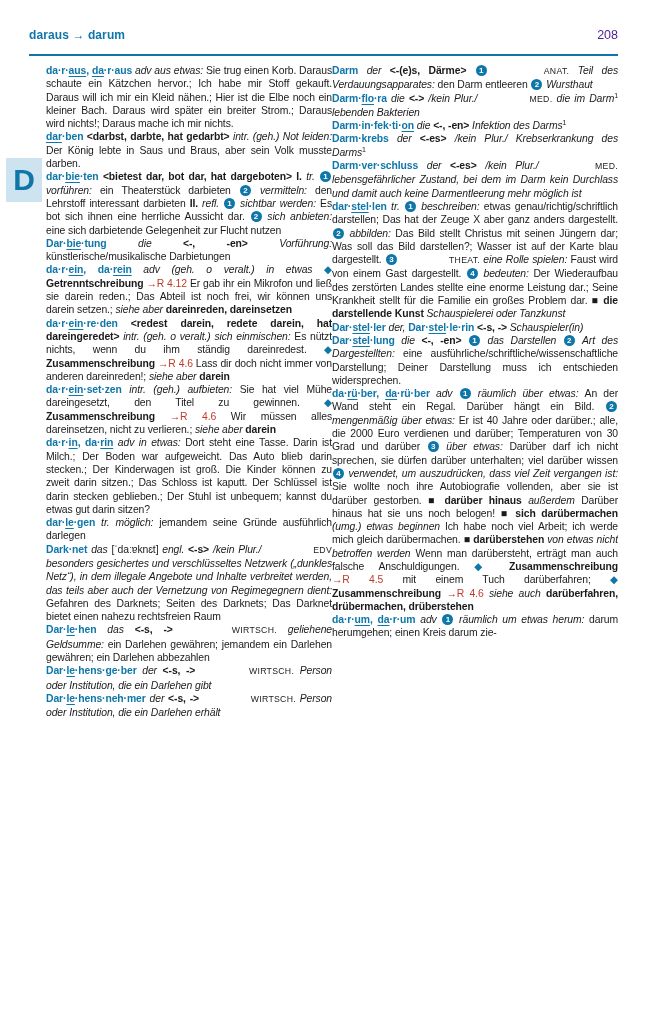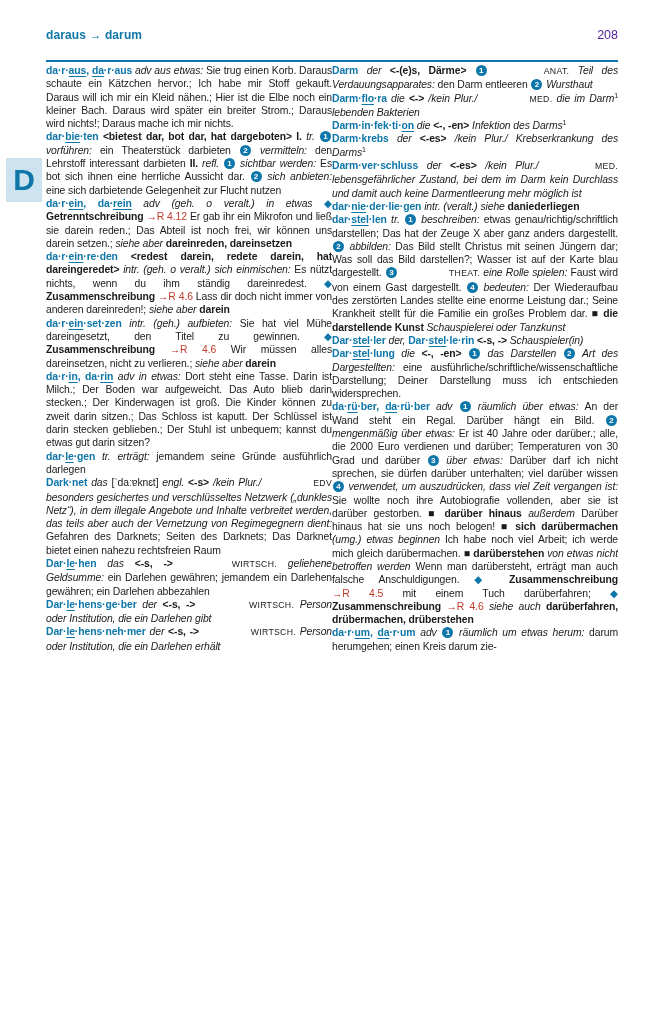--- a/index.html
+++ b/index.html
@@ -6,24 +6,24 @@
   html,body { width:658px; height:1020px; }
   body {
     background:#ffffff;
     font-family:"Liberation Sans", sans-serif;
     color:#1a1a1a;
     position:relative;
     overflow:hidden;
   }
   .page { position:absolute; inset:0; background:#fff; }
   .header {
-    position:absolute; left:46px; right:40px; top:28px;
+    position:absolute; left:29px; right:40px; top:28px;
     display:flex; justify-content:space-between; align-items:flex-start;
     border-bottom:2px solid var(--accent,#0e76a8);
-    padding-bottom:18px;
+    padding-bottom:12px;
   }
   .hdr-title { color:var(--accent,#0e76a8); font-weight:bold; font-size:12px; letter-spacing:0.1px; }
   .hdr-page { color:#4c1d95; font-size:12.5px; }
   .letter-tab {
     position:absolute; left:6px; top:158px; width:36px; height:44px;
     background:var(--tab-bg,#cde3ef); color:var(--accent,#0e76a8);
     font-weight:bold; font-size:30px;
     display:flex; align-items:center; justify-content:center;
   }
   .columns {
@@ -63,38 +63,39 @@
   <header class="header">
     <span class="hdr-title">daraus → darum</span>
     <span class="hdr-page">208</span>
   </header>
 
   <div class="letter-tab">D</div>
 
   <main class="columns">
     <div class="col" id="col-left">
         <p class="entry"><span class="run-hw">da·r·</span><span class="run-hwu">aus</span><span class="run-hw">, </span><span class="run-hwu">da</span><span class="run-hw">·r·aus</span><span class="run-i"> adv aus etwas: </span><span class="run-r">Sie trug einen Korb. Daraus schaute ein Kätzchen hervor.; Ich habe mir Stoff gekauft. Daraus will ich mir ein Kleid nähen.; Hier ist die Elbe noch ein kleiner Bach. Daraus wird später ein breiter Strom.; Daraus wird nichts!; Daraus mache ich mir nichts.</span></p>
+        <p class="entry"><span class="run-hwu">dar</span><span class="run-hw">·ben</span><span class="run-b"> &lt;darbst, darbte, hat gedarbt&gt; </span><span class="run-i">intr. (geh.) Not leiden: </span><span class="run-r">Der König lebte in Saus und Braus, aber sein Volk musste darben.</span></p>
         <p class="entry"><span class="run-hw">dar·</span><span class="run-hwu">bie</span><span class="run-hw">·ten</span><span class="run-b"> &lt;bietest dar, bot dar, hat dargeboten&gt; </span><span class="run-b">I.</span><span class="run-i"> tr. </span><span class="run-num">1</span><span class="run-i"> vorführen: </span><span class="run-r">ein Theaterstück darbieten </span><span class="run-num">2</span><span class="run-i"> vermitteln: </span><span class="run-r">den Lehrstoff interessant darbieten </span><span class="run-b">II.</span><span class="run-i"> refl. </span><span class="run-num">1</span><span class="run-i"> sichtbar werden: </span><span class="run-r">Es bot sich ihnen eine herrliche Aussicht dar. </span><span class="run-num">2</span><span class="run-i"> sich anbieten: </span><span class="run-r">eine sich darbietende Gelegenheit zur Flucht nutzen</span></p>
+        <p class="entry"><span class="run-hw">Dar·</span><span class="run-hwu">bie</span><span class="run-hw">·tung</span><span class="run-i"> die </span><span class="run-b">&lt;-, -en&gt; </span><span class="run-i">Vorführung: </span><span class="run-r">künstlerische/musikalische Darbietungen</span></p>
         <p class="entry"><span class="run-hw">da·r·</span><span class="run-hwu">ein</span><span class="run-hw">, da·</span><span class="run-hwu">rein</span><span class="run-i"> adv (geh. o veralt.) in etwas </span><span class="run-dia">◆ </span><span class="run-b">Getrenntschreibung </span><span class="run-ref">→R 4.12 </span><span class="run-r">Er gab ihr ein Mikrofon und ließ sie darein reden.; Das Abteil ist noch frei, wir können uns darein setzen.; </span><span class="run-i">siehe aber </span><span class="run-b">dareinreden, dareinsetzen</span></p>
         <p class="entry"><span class="run-hw">da·r·</span><span class="run-hwu">ein</span><span class="run-hw">·re·den</span><span class="run-b"> &lt;redest darein, redete darein, hat dareingeredet&gt; </span><span class="run-i">intr. (geh. o veralt.) sich einmischen: </span><span class="run-r">Es nützt nichts, wenn du ihm ständig dareinredest. </span><span class="run-dia">◆ </span><span class="run-b">Zusammenschreibung </span><span class="run-ref">→R 4.6 </span><span class="run-r">Lass dir doch nicht immer von anderen dareinreden!; </span><span class="run-i">siehe aber </span><span class="run-b">darein</span></p>
         <p class="entry"><span class="run-hw">da·r·</span><span class="run-hwu">ein</span><span class="run-hw">·set·zen</span><span class="run-i"> intr. (geh.) aufbieten: </span><span class="run-r">Sie hat viel Mühe dareingesetzt, den Titel zu gewinnen. </span><span class="run-dia">◆ </span><span class="run-b">Zusammenschreibung </span><span class="run-ref">→R 4.6 </span><span class="run-r">Wir müssen alles dareinsetzen, nicht zu verlieren.; </span><span class="run-i">siehe aber </span><span class="run-b">darein</span></p>
         <p class="entry"><span class="run-hw">da·r·</span><span class="run-hwu">in</span><span class="run-hw">, da·</span><span class="run-hwu">rin</span><span class="run-i"> adv in etwas: </span><span class="run-r">Dort steht eine Tasse. Darin ist Milch.; Der Boden war aufgeweicht. Das Auto blieb darin stecken.; Der Kinderwagen ist groß. Die Kinder können zu zweit darin sitzen.; Das Schloss ist kaputt. Der Schlüssel ist darin stecken geblieben.; Der Stuhl ist unbequem; kannst du etwas gut darin sitzen?</span></p>
-        <p class="entry"><span class="run-hw">dar·</span><span class="run-hwu">le</span><span class="run-hw">·gen</span><span class="run-i"> tr. erträgt: </span><span class="run-r">jemandem seine Gründe ausführlich darlegen</span></p>
+        <p class="entry"><span class="run-hw">dar·</span><span class="run-hwu">le</span><span class="run-hw">·gen</span><span class="run-i"> tr. möglich: </span><span class="run-r">jemandem seine Gründe ausführlich darlegen</span></p>
         <p class="entry"><span class="run-hw">Dark·net</span><span class="run-i"> das </span><span class="run-r">[ˈdaːɐknɛt] </span><span class="run-i">engl. </span><span class="run-b">&lt;-s&gt; </span><span class="run-i">/kein Plur./ </span><span class="run-sc">EDV </span><span class="run-i">besonders gesichertes und verschlüsseltes Netzwerk („dunkles Netz“), in dem illegale Angebote und Inhalte verbreitet werden, das teils aber auch der Vernetzung von Regimegegnern dient: </span><span class="run-r">Gefahren des Darknets; Seiten des Darknets; Das Darknet bietet einen nahezu rechtsfreien Raum</span></p>
         <p class="entry"><span class="run-hw">Dar·</span><span class="run-hwu">le</span><span class="run-hw">·hen</span><span class="run-i"> das </span><span class="run-b">&lt;-s, -&gt; </span><span class="run-sc">WIRTSCH. </span><span class="run-i">geliehene Geldsumme: </span><span class="run-r">ein Darlehen gewähren; jemandem ein Darlehen gewähren; ein Darlehen abbezahlen</span></p>
         <p class="entry"><span class="run-hw">Dar·</span><span class="run-hwu">le</span><span class="run-hw">·hens·ge·ber</span><span class="run-i"> der </span><span class="run-b">&lt;-s, -&gt; </span><span class="run-sc">WIRTSCH. </span><span class="run-i">Person oder Institution, die ein Darlehen gibt</span></p>
         <p class="entry"><span class="run-hw">Dar·</span><span class="run-hwu">le</span><span class="run-hw">·hens·neh·mer</span><span class="run-i"> der </span><span class="run-b">&lt;-s, -&gt; </span><span class="run-sc">WIRTSCH. </span><span class="run-i">Person oder Institution, die ein Darlehen erhält</span></p>
       </div>
     <div class="col" id="col-right">
         <p class="entry"><span class="run-hw">Darm</span><span class="run-i"> der </span><span class="run-b">&lt;-(e)s, Därme&gt; </span><span class="run-num">1</span><span class="run-sc"> ANAT. </span><span class="run-i">Teil des Verdauungsapparates: </span><span class="run-r">den Darm entleeren </span><span class="run-num">2</span><span class="run-i"> Wursthaut</span></p>
         <p class="entry"><span class="run-hw">Darm·</span><span class="run-hwu">flo</span><span class="run-hw">·ra</span><span class="run-i"> die </span><span class="run-b">&lt;-&gt; </span><span class="run-i">/kein Plur./ </span><span class="run-sc">MED. </span><span class="run-i">die im Darm</span><span class="run-sup">1</span><span class="run-i"> lebenden Bakterien</span></p>
         <p class="entry"><span class="run-hw">Darm·in·fek·ti·</span><span class="run-hwu">on</span><span class="run-i"> die </span><span class="run-b">&lt;-, -en&gt; </span><span class="run-i">Infektion des Darms</span><span class="run-sup">1</span></p>
         <p class="entry"><span class="run-hw">Darm·krebs</span><span class="run-i"> der </span><span class="run-b">&lt;-es&gt; </span><span class="run-i">/kein Plur./ Krebserkrankung des Darms</span><span class="run-sup">1</span></p>
         <p class="entry"><span class="run-hw">Darm·ver·schluss</span><span class="run-i"> der </span><span class="run-b">&lt;-es&gt; </span><span class="run-i">/kein Plur./ </span><span class="run-sc">MED. </span><span class="run-i">lebensgefährlicher Zustand, bei dem im Darm kein Durchlass und damit auch keine Darmentleerung mehr möglich ist</span></p>
-        <p class="entry"><span class="run-hw">dar·</span><span class="run-hwu">nie</span><span class="run-hw">·der·lie·gen</span><span class="run-i"> intr. (veralt.) siehe </span><span class="run-b">daniederliegen</span></p>
         <p class="entry"><span class="run-hw">dar·</span><span class="run-hwu">stel</span><span class="run-hw">·len</span><span class="run-i"> tr. </span><span class="run-num">1</span><span class="run-i"> beschreiben: </span><span class="run-r">etwas genau/richtig/schriftlich darstellen; Das hat der Zeuge X aber ganz anders dargestellt. </span><span class="run-num">2</span><span class="run-i"> abbilden: </span><span class="run-r">Das Bild stellt Christus mit seinen Jüngern dar; Was soll das Bild darstellen?; Wasser ist auf der Karte blau dargestellt. </span><span class="run-num">3</span><span class="run-sc"> THEAT. </span><span class="run-i">eine Rolle spielen: </span><span class="run-r">Faust wird von einem Gast dargestellt. </span><span class="run-num">4</span><span class="run-i"> bedeuten: </span><span class="run-r">Der Wiederaufbau des zerstörten Landes stellte eine enorme Leistung dar.; Seine Krankheit stellt für die Familie ein großes Problem dar. </span><span class="run-sq">■ </span><span class="run-b">die darstellende Kunst </span><span class="run-i">Schauspielerei oder Tanzkunst</span></p>
         <p class="entry"><span class="run-hw">Dar·</span><span class="run-hwu">stel</span><span class="run-hw">·ler</span><span class="run-i"> der, </span><span class="run-hw">Dar·</span><span class="run-hwu">stel</span><span class="run-hw">·le·rin</span><span class="run-b"> &lt;-s, -&gt; </span><span class="run-i">Schauspieler(in)</span></p>
         <p class="entry"><span class="run-hw">Dar·</span><span class="run-hwu">stel</span><span class="run-hw">·lung</span><span class="run-i"> die </span><span class="run-b">&lt;-, -en&gt; </span><span class="run-num">1</span><span class="run-i"> das Darstellen </span><span class="run-num">2</span><span class="run-i"> Art des Dargestellten: </span><span class="run-r">eine ausführliche/schriftliche/wissenschaftliche Darstellung; Deiner Darstellung muss ich entschieden widersprechen.</span></p>
         <p class="entry"><span class="run-hw">da·</span><span class="run-hwu">rü</span><span class="run-hw">·ber, </span><span class="run-hwu">da</span><span class="run-hw">·rü·ber</span><span class="run-i"> adv </span><span class="run-num">1</span><span class="run-i"> räumlich über etwas: </span><span class="run-r">An der Wand steht ein Regal. Darüber hängt ein Bild. </span><span class="run-num">2</span><span class="run-i"> mengenmäßig über etwas: </span><span class="run-r">Er ist 40 Jahre oder darüber.; alle, die 2000 Euro verdienen und darüber; Temperaturen von 30 Grad und darüber </span><span class="run-num">3</span><span class="run-i"> über etwas: </span><span class="run-r">Darüber darf ich nicht sprechen, sie dürfen darüber unterhalten; viel darüber wissen </span><span class="run-num">4</span><span class="run-i"> verwendet, um auszudrücken, dass viel Zeit vergangen ist: </span><span class="run-r">Sie wollte noch ihre Autobiografie vollenden, aber sie ist darüber gestorben. </span><span class="run-sq">■ </span><span class="run-b">darüber hinaus </span><span class="run-i">außerdem </span><span class="run-r">Darüber hinaus hat sie uns noch belogen! </span><span class="run-sq">■ </span><span class="run-b">sich darübermachen </span><span class="run-i">(umg.) etwas beginnen </span><span class="run-r">Ich habe noch viel Arbeit; ich werde mich gleich darübermachen. </span><span class="run-sq">■ </span><span class="run-b">darüberstehen </span><span class="run-i">von etwas nicht betroffen werden </span><span class="run-r">Wenn man darübersteht, erträgt man auch falsche Anschuldigungen. </span><span class="run-dia">◆ </span><span class="run-b">Zusammenschreibung </span><span class="run-ref">→R 4.5 </span><span class="run-r">mit einem Tuch darüberfahren; </span><span class="run-dia">◆ </span><span class="run-b">Zusammenschreibung </span><span class="run-ref">→R 4.6 </span><span class="run-i">siehe auch </span><span class="run-b">darüberfahren, drübermachen, drüberstehen</span></p>
         <p class="entry"><span class="run-hw">da·r·</span><span class="run-hwu">um</span><span class="run-hw">, </span><span class="run-hwu">da</span><span class="run-hw">·r·um</span><span class="run-i"> adv </span><span class="run-num">1</span><span class="run-i"> räumlich um etwas herum: </span><span class="run-r">darum herumgehen; einen Kreis darum zie-</span></p>
       </div>
   </main>
 </div>
 
 </body></html>

